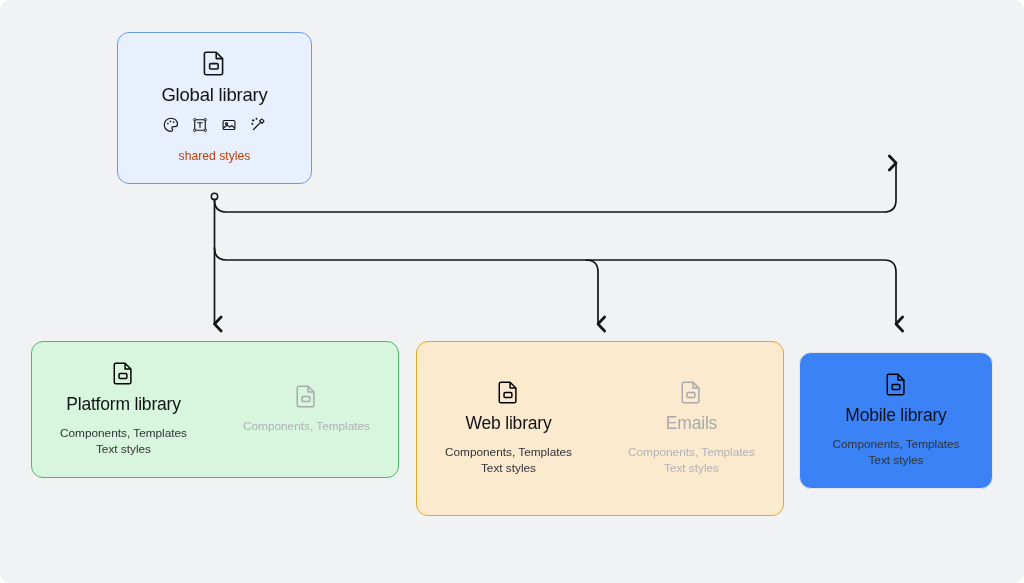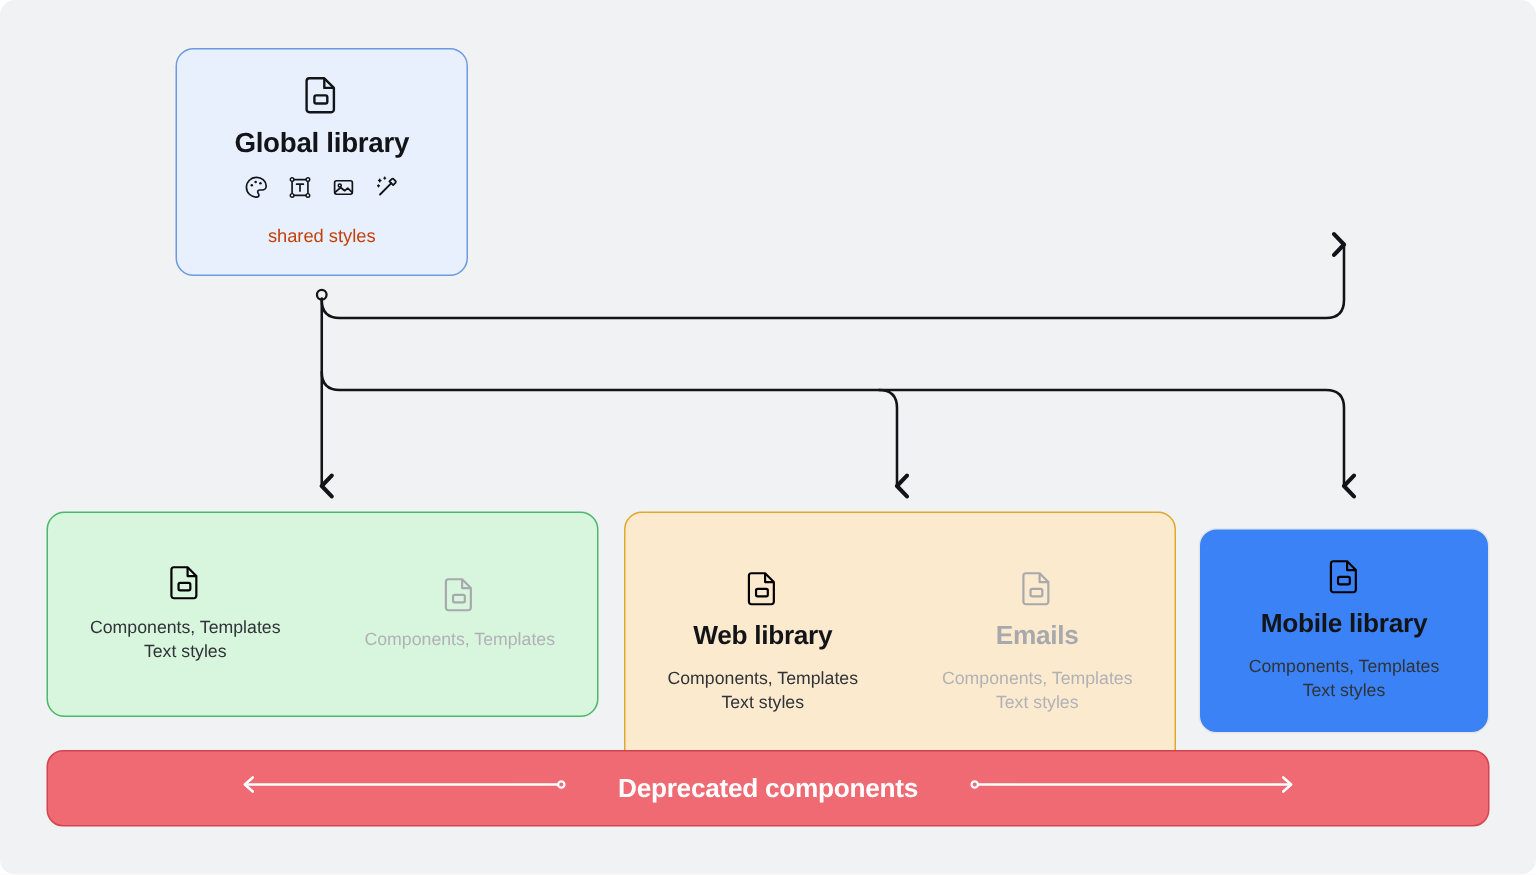--- a/index.html
+++ b/index.html
@@ -41,21 +41,21 @@
     flex-direction: column;
     align-items: center;
     justify-content: center;
     text-align: center;
     flex: 1 1 0;
   }
 
   .doc-icon { display: block; }
 
   .cell-title {
-    font-weight: bold;
+    font-weight: normal;
     font-size: 17.5px;
     letter-spacing: -0.2px;
     color: #121417;
     margin-top: 9px;
   }
   .cell-sub {
     font-size: 11.8px;
     line-height: 15.5px;
     color: #2f3337;
     margin-top: 11px;
@@ -208,20 +208,21 @@
 
   <div class="card" id="card-platform">
     <div class="cell">
       <span>
         <svg class="doc-icon" width="21" height="23" viewBox="0 0 23 25" fill="none">
           <path d="M3.2,1.2 H13.2 L19.6,7.6 V22 a1.8,1.8 0 0 1 -1.8,1.8 H3.2 a1.8,1.8 0 0 1 -1.8,-1.8 V3 a1.8,1.8 0 0 1 1.8,-1.8 Z" stroke="currentColor" stroke-width="1.6" stroke-linejoin="round"></path>
           <path d="M13.2,1.2 V7.6 H19.6" stroke="currentColor" stroke-width="1.6" stroke-linejoin="round"></path>
           <rect x="6.6" y="12.6" width="8.6" height="5.4" rx="1.2" stroke="currentColor" stroke-width="1.6"></rect>
         </svg>
       </span>
+      <div class="cell-title">Platform library</div>
       <div class="cell-sub">Components, Templates
 Text styles</div>
     </div>
     <div class="cell muted">
       <span>
         <svg class="doc-icon" width="21" height="23" viewBox="0 0 23 25" fill="none">
           <path d="M3.2,1.2 H13.2 L19.6,7.6 V22 a1.8,1.8 0 0 1 -1.8,1.8 H3.2 a1.8,1.8 0 0 1 -1.8,-1.8 V3 a1.8,1.8 0 0 1 1.8,-1.8 Z" stroke="currentColor" stroke-width="1.6" stroke-linejoin="round"></path>
           <path d="M13.2,1.2 V7.6 H19.6" stroke="currentColor" stroke-width="1.6" stroke-linejoin="round"></path>
           <rect x="6.6" y="12.6" width="8.6" height="5.4" rx="1.2" stroke="currentColor" stroke-width="1.6"></rect>
         </svg>
@@ -265,33 +266,14 @@
           <path d="M13.2,1.2 V7.6 H19.6" stroke="currentColor" stroke-width="1.6" stroke-linejoin="round"></path>
           <rect x="6.6" y="12.6" width="8.6" height="5.4" rx="1.2" stroke="currentColor" stroke-width="1.6"></rect>
         </svg>
       </span>
       <div class="cell-title">Mobile library</div>
       <div class="cell-sub">Components, Templates
 Text styles</div>
     </div>
   </div>
 
-  <div id="deprecated-bar">
-    <span class="dep-arrow">
-      <svg width="222" height="16" viewBox="0 0 222 16" fill="none">
-        <path d="M8,8 H218" stroke="#ffffff" stroke-width="1.7" stroke-linecap="round"></path>
-        <path d="M12.5,3.3 L7.2,8 L12.5,12.7" stroke="#ffffff" stroke-width="1.7" stroke-linecap="round" stroke-linejoin="round" fill="none"></path>
-        <circle cx="218.2" cy="8" r="2.1" fill="#ef6a72" stroke="#ffffff" stroke-width="1.5"></circle>
-      </svg>
-    </span>
-
-    <span id="deprecated-label">Deprecated components</span>
-
-    <span class="dep-arrow">
-      <svg width="222" height="16" viewBox="0 0 222 16" fill="none">
-        <path d="M4,8 H214" stroke="#ffffff" stroke-width="1.7" stroke-linecap="round"></path>
-        <path d="M209.5,3.3 L214.8,8 L209.5,12.7" stroke="#ffffff" stroke-width="1.7" stroke-linecap="round" stroke-linejoin="round" fill="none"></path>
-        <circle cx="3.8" cy="8" r="2.1" fill="#ef6a72" stroke="#ffffff" stroke-width="1.5"></circle>
-      </svg>
-    </span>
-  </div>
 
 </div>
 
 </body></html>

